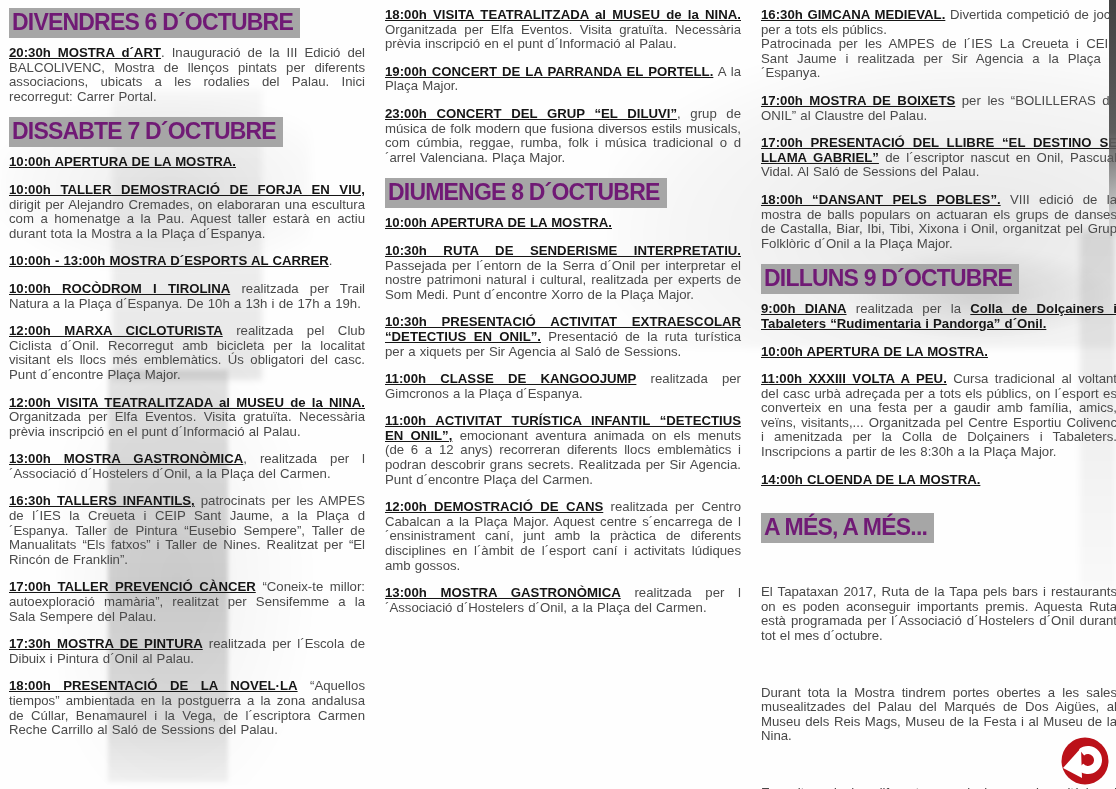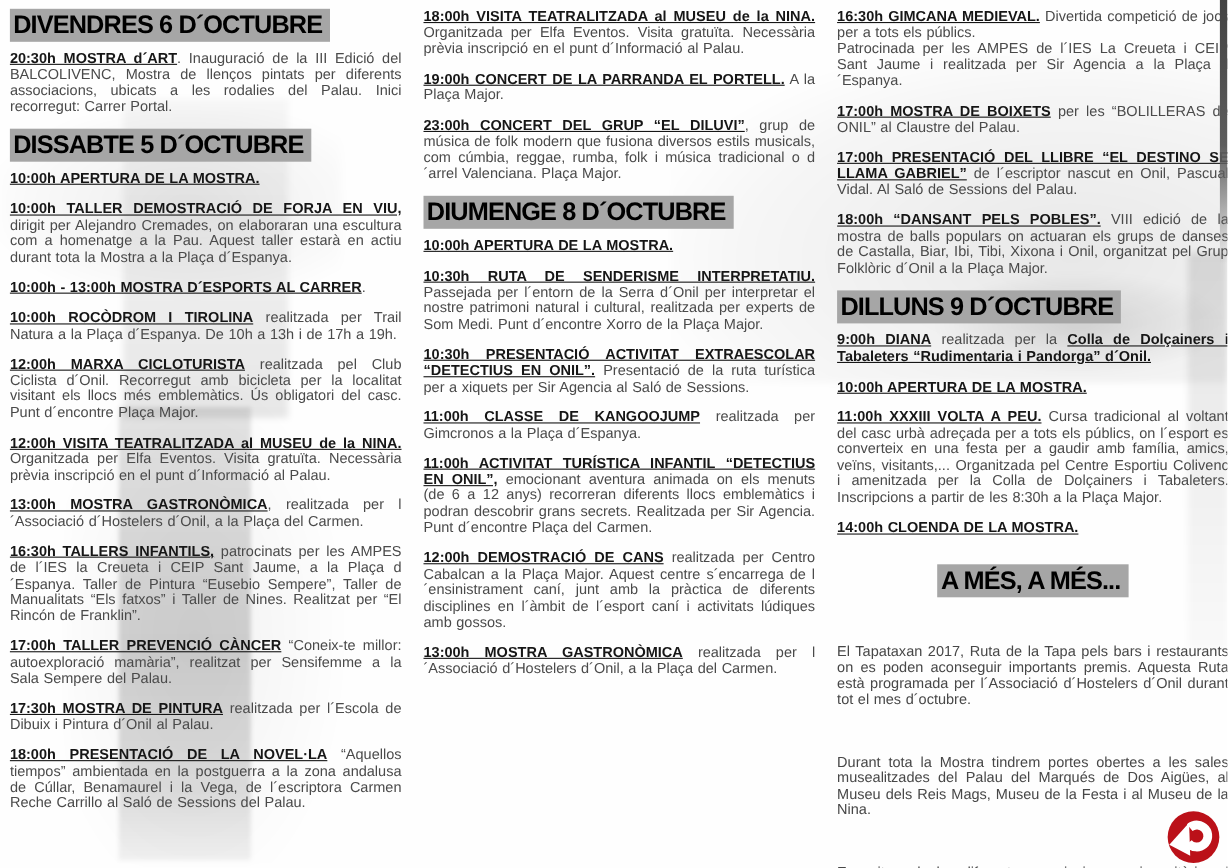--- a/index.html
+++ b/index.html
@@ -28,21 +28,21 @@
   .edge-strip{position:absolute;right:0;top:0;width:7px;height:240px;z-index:2;
     background:linear-gradient(180deg,#424242 0%,#5d5d5d 55%,rgba(110,110,110,0) 100%);}
 
   
   .columns{position:relative;z-index:1;display:flex;gap:20px;box-sizing:border-box;
     padding:8px 6px 0 9px;}
   .column{flex:0 0 356px;width:356px;}
 
   .header-wrap{margin:12px 0 8px 0;}
   .header-wrap.first{margin-top:0;}
-  .day-header{display:inline-block;background:#a6a6a6;color:#000000;
+  .day-header{display:inline-block;background:#a6a6a6;color:#701a75;
     font-weight:bold;font-size:23px;line-height:27px;letter-spacing:-0.8px;
     padding:1px 7px 2px 3px;}
 
   .event,.para{margin:0 0 13px 0;font-size:13.2px;line-height:14.6px;
     text-align:justify;color:#4a4a4a;word-spacing:0.5px;}
   .event b{color:#161616;text-decoration:underline;}
   .para{color:#474747;margin-top:42px;}
 
   .logo{position:absolute;left:1060px;top:736px;width:50px;height:50px;z-index:2;}
 </style>
@@ -57,21 +57,21 @@
   <div class="wm wm-tower-base"></div>
   <div class="wm wm-landscape"></div>
   <div class="wm wm-landscape-patch"></div>
   <div class="wm wm-right-fade"></div>
   <div class="edge-strip"></div>
 
   <div class="columns">
       <div class="column">
         <div class="header-wrap first"><span class="day-header">DIVENDRES 6 D´OCTUBRE</span></div>
         <p class="event"><b>20:30h MOSTRA d´ART</b><span>. Inauguració de la III Edició del BALCOLIVENC, Mostra de llenços pintats per diferents associacions, ubicats a les rodalies del Palau. Inici recorregut: Carrer Portal.</span></p>
-        <div class="header-wrap"><span class="day-header">DISSABTE 5 D´OCTUBRE</span></div>
+        <div class="header-wrap"><span class="day-header">DISSABTE 7 D´OCTUBRE</span></div>
         <p class="event"><b>10:00h APERTURA DE LA MOSTRA.</b></p>
         <p class="event"><b>10:00h TALLER DEMOSTRACIÓ DE FORJA EN VIU,</b><span> dirigit per Alejandro Cremades, on elaboraran una escultura com a homenatge a la Pau. Aquest taller estarà en actiu durant tota la Mostra a la Plaça d´Espanya.</span></p>
         <p class="event"><b>10:00h - 13:00h MOSTRA D´ESPORTS AL CARRER</b><span>.</span></p>
         <p class="event"><b>10:00h ROCÒDROM I TIROLINA</b><span> realitzada per Trail Natura a la Plaça d´Espanya. De 10h a 13h i de 17h a 19h.</span></p>
         <p class="event"><b>12:00h MARXA CICLOTURISTA</b><span> realitzada pel Club Ciclista d´Onil. Recorregut amb bicicleta per la localitat visitant els llocs més emblemàtics. Ús obligatori del casc. Punt d´encontre Plaça Major.</span></p>
         <p class="event"><b>12:00h VISITA TEATRALITZADA al MUSEU de la NINA.</b><span> Organitzada per Elfa Eventos. Visita gratuïta. Necessària prèvia inscripció en el punt d´Informació al Palau.</span></p>
         <p class="event"><b>13:00h MOSTRA GASTRONÒMICA</b><span>, realitzada per l´Associació d´Hostelers d´Onil, a la Plaça del Carmen.</span></p>
         <p class="event"><b>16:30h TALLERS INFANTILS,</b><span> patrocinats per les AMPES de l´IES la Creueta i CEIP Sant Jaume, a la Plaça d´Espanya. Taller de Pintura “Eusebio Sempere”, Taller de Manualitats “Els fatxos” i Taller de Nines. Realitzat per “El Rincón de Franklin”.</span></p>
         <p class="event"><b>17:00h TALLER PREVENCIÓ CÀNCER</b><span> “Coneix-te millor: autoexploració mamària”, realitzat per Sensifemme a la Sala Sempere del Palau.</span></p>
         <p class="event"><b>17:30h MOSTRA DE PINTURA</b><span> realitzada per l´Escola de Dibuix i Pintura d´Onil al Palau.</span></p>
@@ -93,21 +93,21 @@
       <div class="column">
         <p class="event"><b>16:30h GIMCANA MEDIEVAL.</b><span> Divertida competició de jocs per a tots els públics.</span><br><span>Patrocinada per les AMPES de l´IES La Creueta i CEIP Sant Jaume i realitzada per Sir Agencia a la Plaça d´Espanya.</span></p>
         <p class="event"><b>17:00h MOSTRA DE BOIXETS</b><span> per les “BOLILLERAS de ONIL” al Claustre del Palau.</span></p>
         <p class="event"><b>17:00h PRESENTACIÓ DEL LLIBRE “EL DESTINO SE LLAMA GABRIEL”</b><span> de l´escriptor nascut en Onil, Pascual Vidal. Al Saló de Sessions del Palau.</span></p>
         <p class="event"><b>18:00h “DANSANT PELS POBLES”.</b><span> VIII edició de la mostra de balls populars on actuaran els grups de danses de Castalla, Biar, Ibi, Tibi, Xixona i Onil, organitzat pel Grup Folklòric d´Onil a la Plaça Major.</span></p>
         <div class="header-wrap" style="margin-top: 8px; text-decoration: underline;"><span class="day-header">DILLUNS 9 D´OCTUBRE</span></div>
         <p class="event"><b>9:00h DIANA</b><span> realitzada per la </span><b>Colla de Dolçainers i Tabaleters “Rudimentaria i Pandorga” d´Onil.</b></p>
         <p class="event"><b>10:00h APERTURA DE LA MOSTRA.</b></p>
         <p class="event"><b>11:00h XXXIII VOLTA A PEU.</b><span> Cursa tradicional al voltant del casc urbà adreçada per a tots els públics, on l´esport es converteix en una festa per a gaudir amb família, amics, veïns, visitants,... Organitzada pel Centre Esportiu Colivenc i amenitzada per la Colla de Dolçainers i Tabaleters. Inscripcions a partir de les 8:30h a la Plaça Major.</span></p>
         <p class="event"><b>14:00h CLOENDA DE LA MOSTRA.</b></p>
-        <div class="header-wrap" style="margin-top: 26px; text-align: center;"><span class="day-header">A MÉS, A MÉS...</span></div>
+        <div class="header-wrap" style="margin-top: 26px;"><span class="day-header">A MÉS, A MÉS...</span></div>
         <p class="para">El Tapataxan 2017, Ruta de la Tapa pels bars i restaurants on es poden aconseguir importants premis. Aquesta Ruta està programada per l´Associació d´Hostelers d´Onil durant tot el mes d´octubre.</p>
         <p class="para">Durant tota la Mostra tindrem portes obertes a les sales musealitzades del Palau del Marqués de Dos Aigües, al Museu dels Reis Mags, Museu de la Festa i al Museu de la Nina.</p>
         <p class="para">Expositors de les diferents associacions sociosanitàries d´Onil oferint informació, tallers, venda de productes...</p>
         <p class="para">La Fresca FM en directe durant tota la Mostra.</p>
       </div>
     </div>
 
   <svg class="logo" viewBox="0 0 50 50" aria-hidden="true">
     <circle cx="25" cy="25" r="23.5" fill="#bb1119"></circle>
     <path d="M3 32 L21 12 L22 42 Z" fill="#ffffff"></path>

